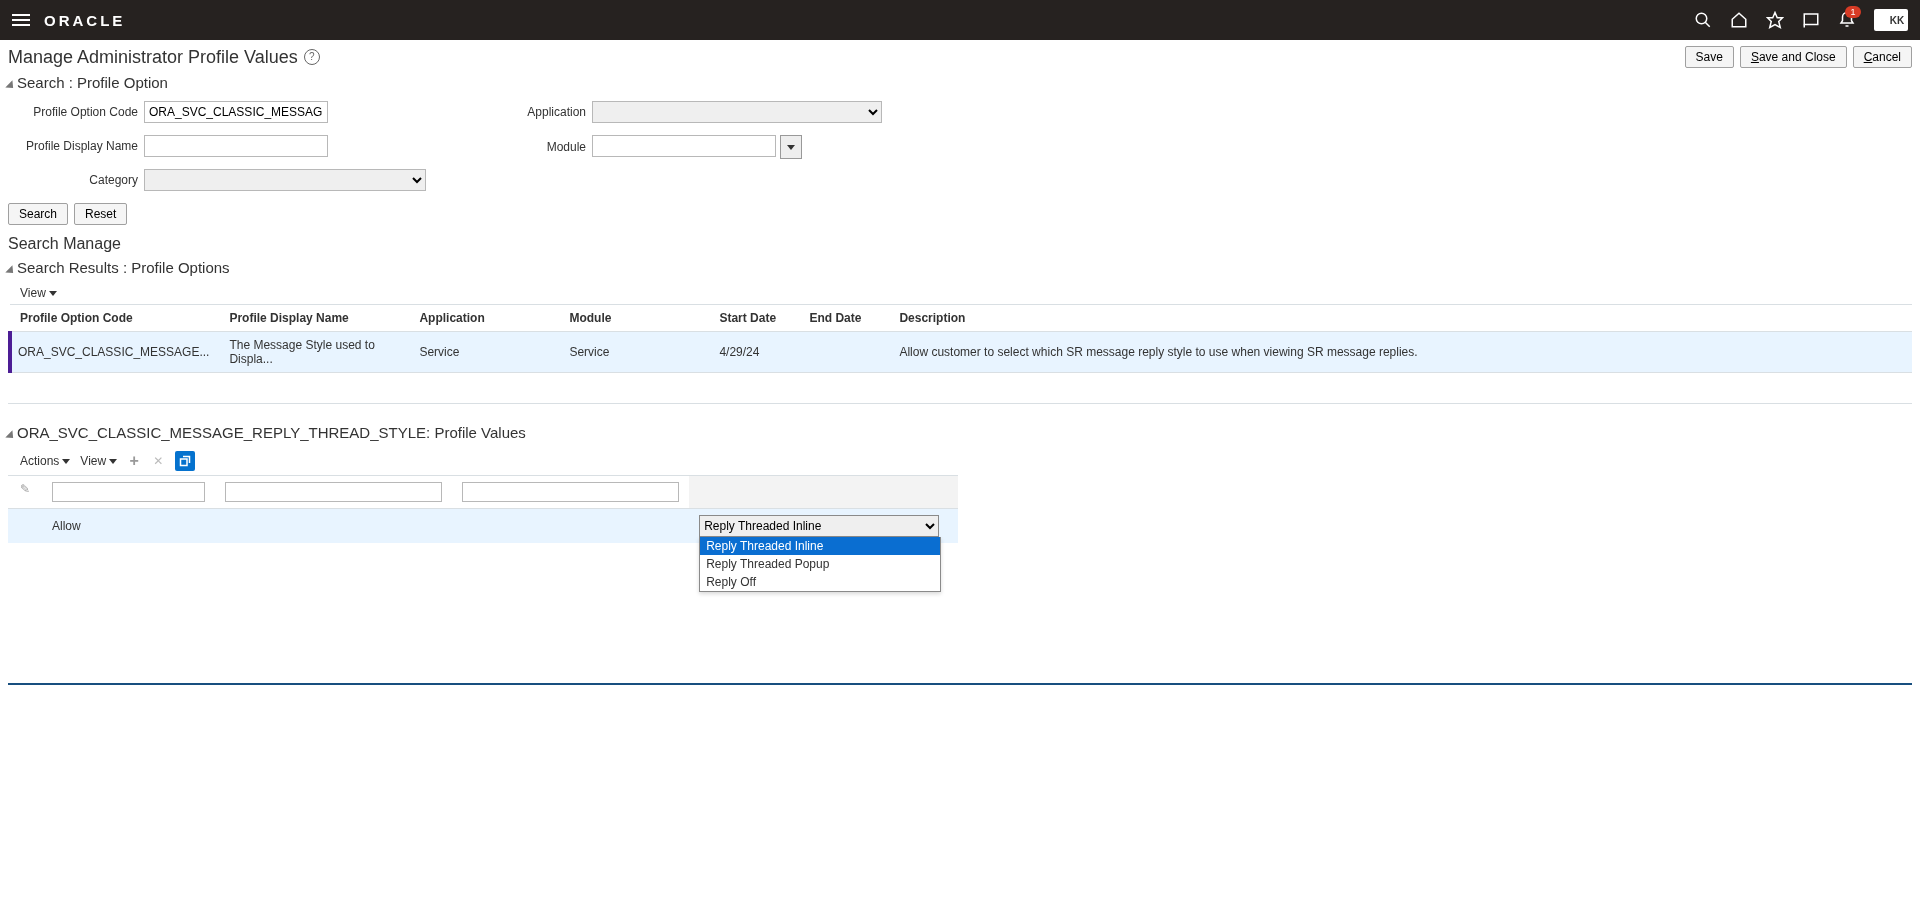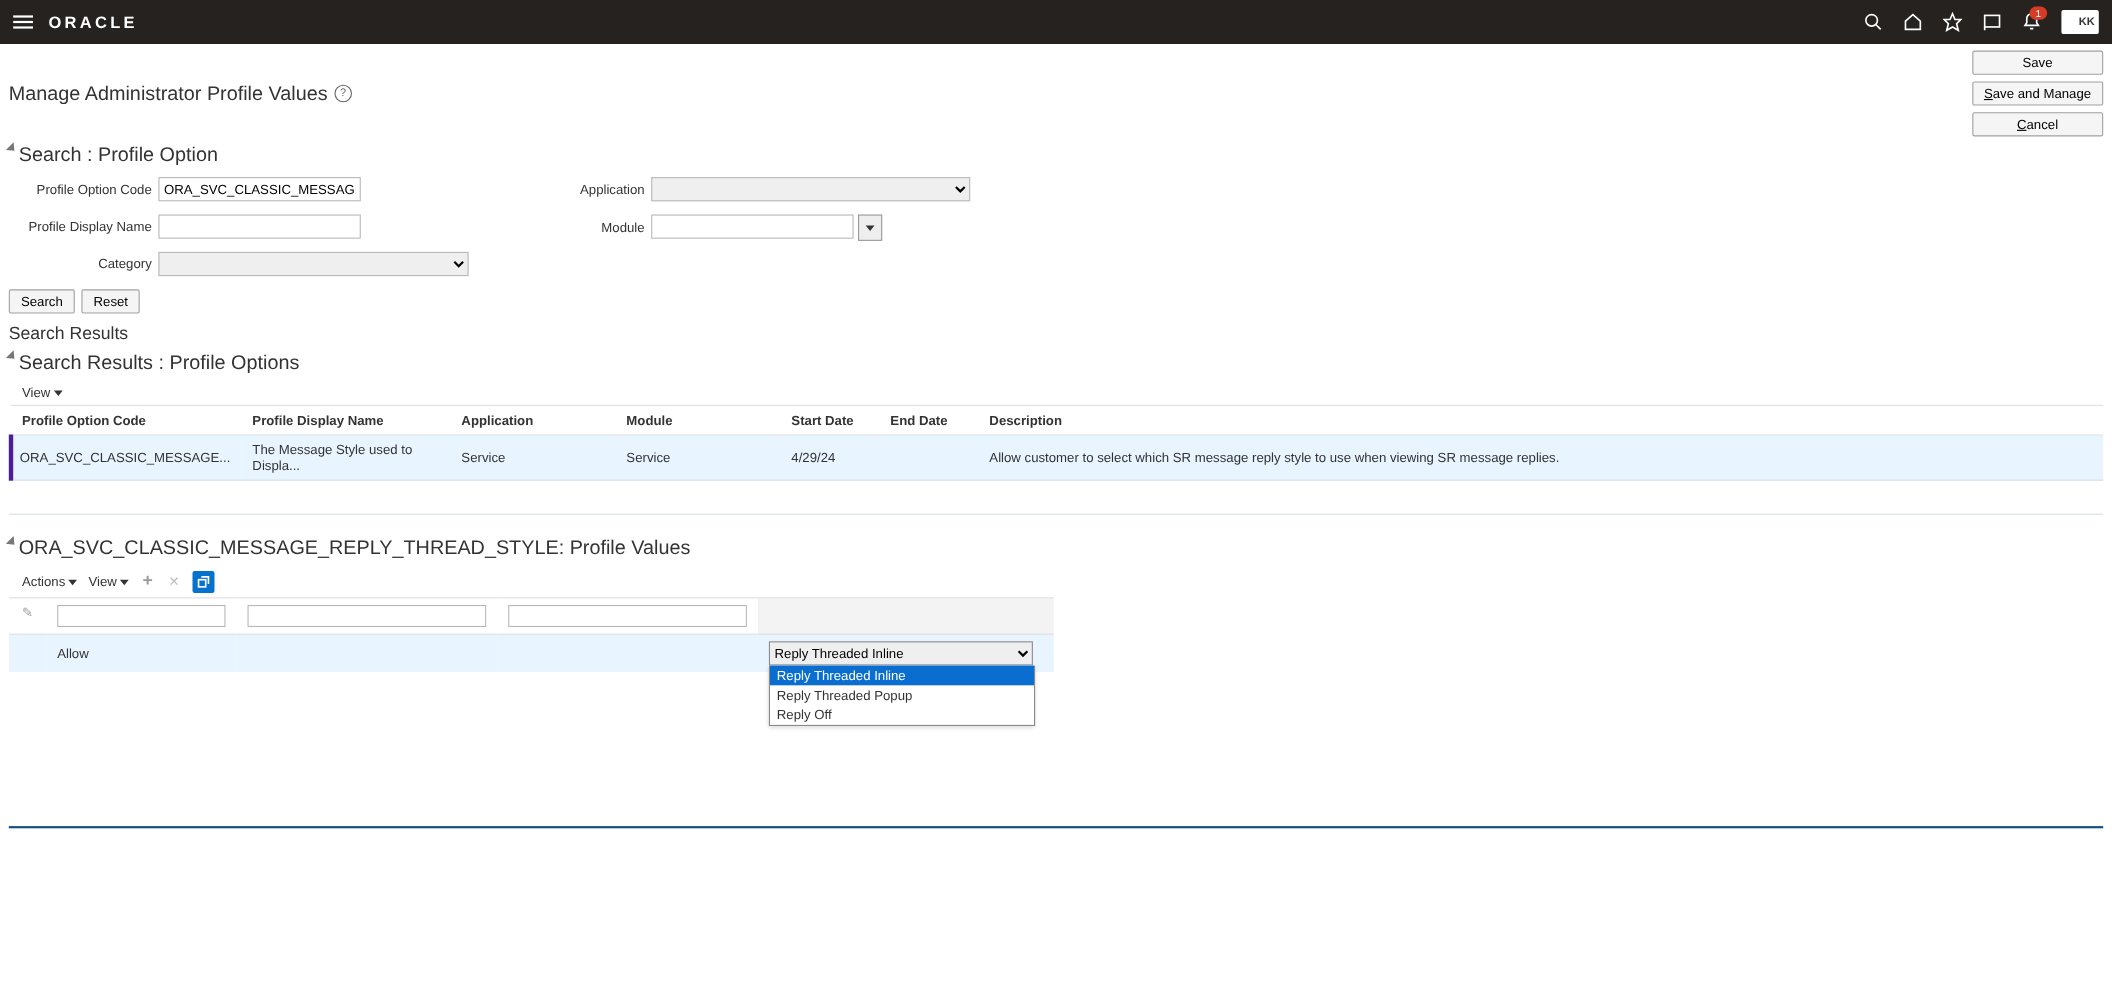--- a/index.html
+++ b/index.html
@@ -11,41 +11,41 @@
   .topbar-right{display:flex;align-items:center;gap:18px;}
   .topbar-right .ticon{width:18px;height:18px;color:#fff;cursor:pointer;position:relative}
   .badge-dot{position:absolute;top:-5px;right:-5px;background:#d63b25;color:#fff;font-size:9px;line-height:12px;min-width:12px;text-align:center;border-radius:6px;padding:0 2px;}
   .userbox{background:#fff;color:#333;font-size:10px;font-weight:bold;width:22px;height:22px;display:flex;align-items:center;justify-content:center;border-radius:2px;padding-left:12px;}
   svg{display:block}
 
   .page{padding:6px 8px 20px 8px;}
   .page-head{display:flex;align-items:center;justify-content:space-between;margin-bottom:4px;}
   .page-title{font-size:18px;font-weight:normal;color:#333;display:flex;align-items:center;gap:6px;}
   .help-icon{width:14px;height:14px;border:1px solid #666;border-radius:50%;font-size:10px;line-height:14px;text-align:center;color:#666;}
-  .btn-row{display:flex;gap:6px;flex-direction:column;}
+  .btn-row{display:flex;gap:6px;}
   .btn{background:#f5f5f5;border:1px solid #a0a0a0;border-radius:2px;padding:3px 10px;font-size:12px;cursor:pointer;}
   .btn u{text-decoration:underline;}
   .disclose-tri{display:inline-block;width:0;height:0;border-top:5px solid transparent;border-bottom:5px solid transparent;border-left:6px solid #777;transform:rotate(45deg);margin-right:3px;}
 
   .search-form{display:flex;gap:80px;padding:4px 0 8px 0;}
   .form-col{display:flex;flex-direction:column;gap:12px;}
   .form-row{display:flex;align-items:center;gap:6px;}
   .form-row label{width:130px;text-align:right;font-size:12px;color:#333;}
   .form-row input[type=text]{height:20px;border:1px solid #b8b8b8;padding:0 4px;width:174px;font-size:12px;}
   .form-row select{height:22px;border:1px solid #b8b8b8;font-size:12px;}
   .sel-wide{width:282px;}
   .lov{display:flex;}
   .lov input{width:166px;height:20px;border:1px solid #b8b8b8;}
   .lov-btn{width:20px;height:22px;border:1px solid #999;background:#eee;display:flex;align-items:center;justify-content:center;cursor:pointer;margin-left:4px;}
   .lov-btn .caret{width:0;height:0;border-left:4px solid transparent;border-right:4px solid transparent;border-top:5px solid #333;}
 
   .right-btns{display:flex;justify-content:flex-start;gap:6px;margin-top:4px;}
 
   .sect-big{font-size:16px;margin-top:10px;margin-bottom:4px;}
-  .sect-med{font-size:18px;display:flex;align-items:flex-start;margin:6px 0;}
+  .sect-med{font-size:15px;display:flex;align-items:flex-end;margin:6px 0;}
 
   .view-bar{display:flex;align-items:center;gap:4px;padding:4px 0 4px 12px;font-size:12px;}
   .vmenu{display:flex;align-items:center;gap:3px;cursor:pointer;}
   .vmenu .caret{width:0;height:0;border-left:4px solid transparent;border-right:4px solid transparent;border-top:5px solid #333;}
 
   table.results{width:100%;border-collapse:collapse;border-top:1px solid #d9dfe3;border-bottom:1px solid #d9dfe3;}
   table.results th{background:#fff;font-weight:bold;text-align:left;font-size:12px;padding:6px 10px;border-bottom:1px solid #d9dfe3;}
   table.results td{font-size:12px;padding:6px 10px;}
   tr.sel td{background:#e8f4ff;}
   tr.sel td:first-child{border-left:4px solid #4c1d95;padding-left:6px;}
@@ -125,21 +125,21 @@
 
 <div class="page">
 
   <div class="page-head">
     <div class="page-title">
       <span>Manage Administrator Profile Values</span>
       <span class="help-icon">?</span>
     </div>
     <div class="btn-row">
       <button class="btn">Save</button>
-      <button class="btn"><u>S</u><span>ave and Manage</span></button>
+      <button class="btn"><u>S</u><span>ave and Close</span></button>
       <button class="btn"><u>C</u><span>ancel</span></button>
     </div>
   </div>
 
   <div class="sect-med">
     <span class="disclose-tri"></span>
     <span>Search : Profile Option</span>
   </div>
 
   <div class="search-form">
@@ -172,21 +172,21 @@
         </div>
       </div>
     </div>
   </div>
 
   <div class="right-btns">
     <button class="btn">Search</button>
     <button class="btn">Reset</button>
   </div>
 
-  <div class="sect-big">Search Results</div>
+  <div class="sect-big">Search Manage</div>
 
   <div class="sect-med">
     <span class="disclose-tri"></span>
     <span>Search Results : Profile Options</span>
   </div>
 
   <div class="view-bar">
     <div class="vmenu">
       <span>View</span>
         <span class="caret"></span>

